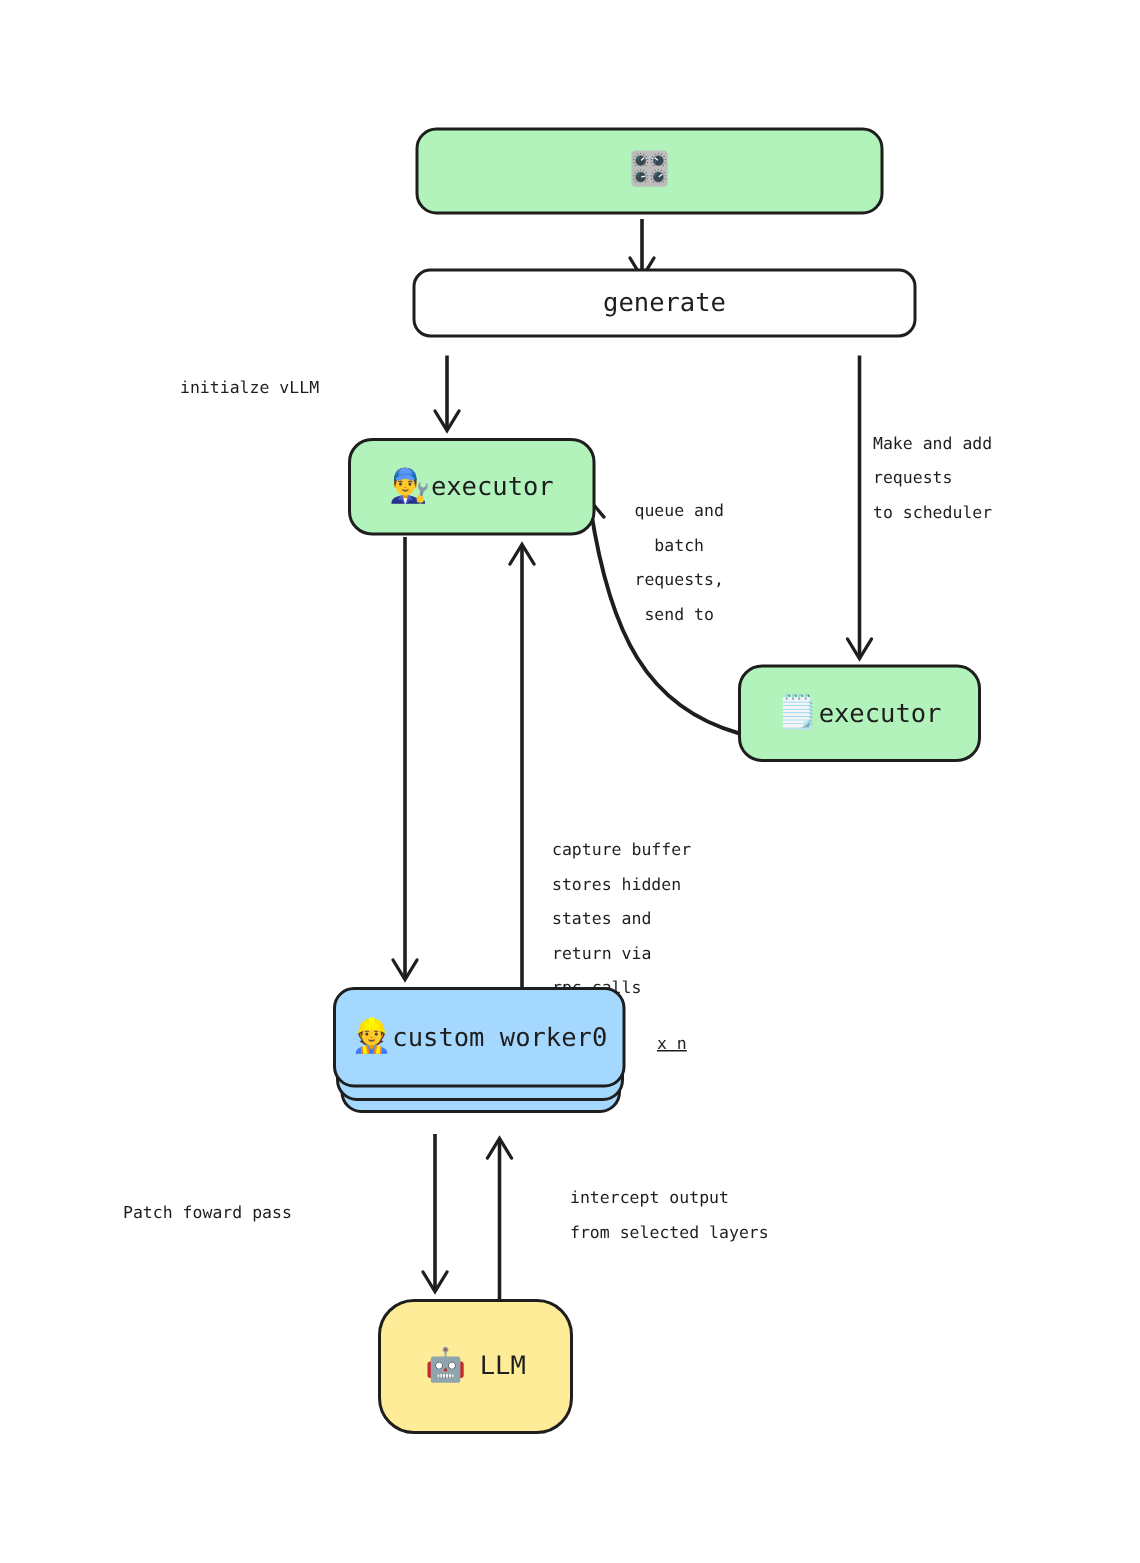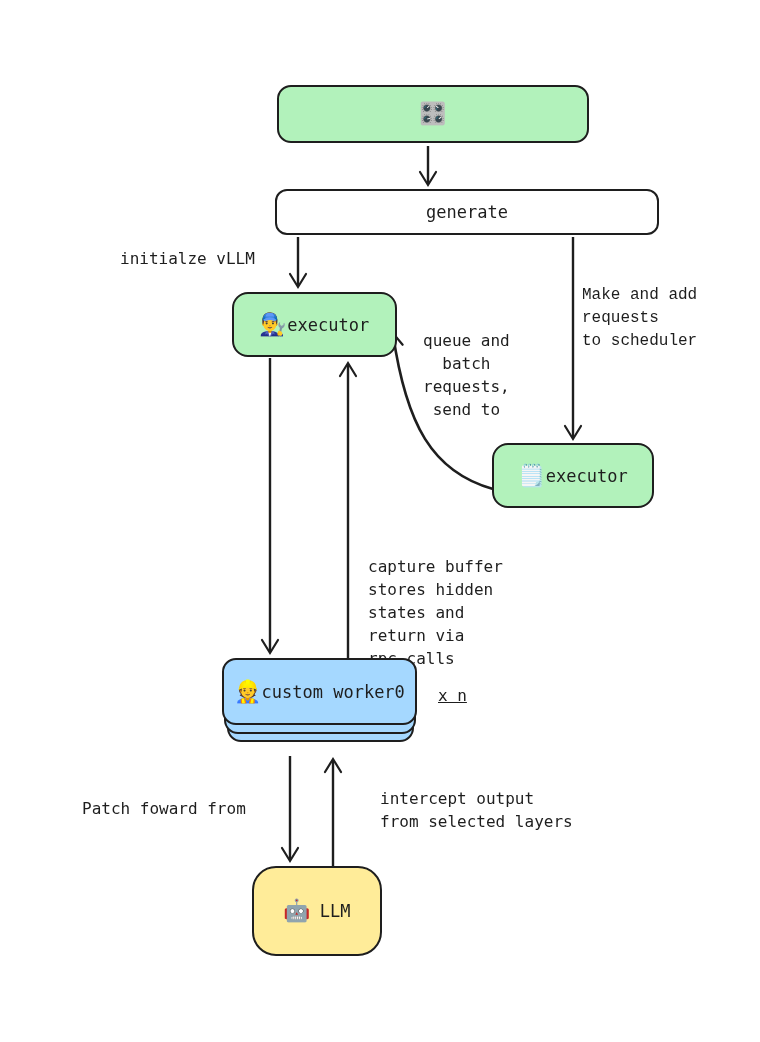--- a/index.html
+++ b/index.html
@@ -37,38 +37,38 @@
   }
   .node .emoji {
     font-size: 22px;
     line-height: 1;
   }
   .green  { background: #b2f2bb; }
   .blue   { background: #a5d8ff; }
   .yellow { background: #ffec99; }
 
   .node-hsg       { left: 277px; top:  85px; width: 312px; height: 58px; border-radius: 14px; gap: 10px; }
-  .node-generate  { left: 275px; top: 189px; width: 384px; height: 46px; border-radius: 12px; }
+  .node-generate  { left: 275px; top: 179px; width: 336px; height: 46px; border-radius: 12px; }
   .node-executor  { left: 232px; top: 292px; width: 165px; height: 65px; border-radius: 16px; }
   .node-scheduler { left: 492px; top: 443px; width: 162px; height: 65px; border-radius: 16px; }
   .node-worker    { left: 222px; top: 658px; width: 195px; height: 67px; border-radius: 14px; z-index: 3; }
   .worker-layer   { position: absolute; box-sizing: border-box; border: 2.5px solid #1e1e1e; border-radius: 14px; background: #a5d8ff; }
   .worker-l2      { left: 224px; top: 668px; width: 192px; height: 66px; z-index: 2; }
   .worker-l3      { left: 227px; top: 678px; width: 187px; height: 64px; z-index: 1; }
   .node-llm       { left: 252px; top: 866px; width: 130px; height: 90px; border-radius: 24px; gap: 9px; }
 
   .label {
     position: absolute;
-    font-size: 16px;
+    font-size: 11px;
     line-height: 23px;
     white-space: pre-line;
     color: #1e1e1e;
   }
   .lbl-initialize { left: 120px; top: 247px; }
-  .lbl-make-add   { left: 582px; top: 284px; font-family: Liberation Mono, monospace; }
+  .lbl-make-add   { left: 582px; top: 284px; }
   .lbl-queue      { left: 423px; top: 329px; text-align: center; }
   .lbl-spun-up    { left:  48px; top: 521px; }
   .lbl-capture    { left: 368px; top: 519px; margin-top: 36px; }
   .lbl-xn         { left: 438px; top: 684px; text-decoration: underline; }
   .lbl-patch      { left:  82px; top: 797px; }
   .lbl-intercept  { left: 361px; top: 787px; margin-left: 19px; }
 </style>
 </head>
 <body>
 
@@ -127,17 +127,17 @@
   <div class="label lbl-queue">queue and
 batch
 requests,
 send to</div>
   <div class="label lbl-capture">capture buffer
 stores hidden
 states and
 return via
 rpc calls</div>
   <div class="label lbl-xn">x n</div>
-  <div class="label lbl-patch">Patch foward from</div>
+  <div class="label lbl-patch">Patch foward pass</div>
   <div class="label lbl-intercept">intercept output
 from selected layers</div>
 
 </div>
 
 </body></html>

